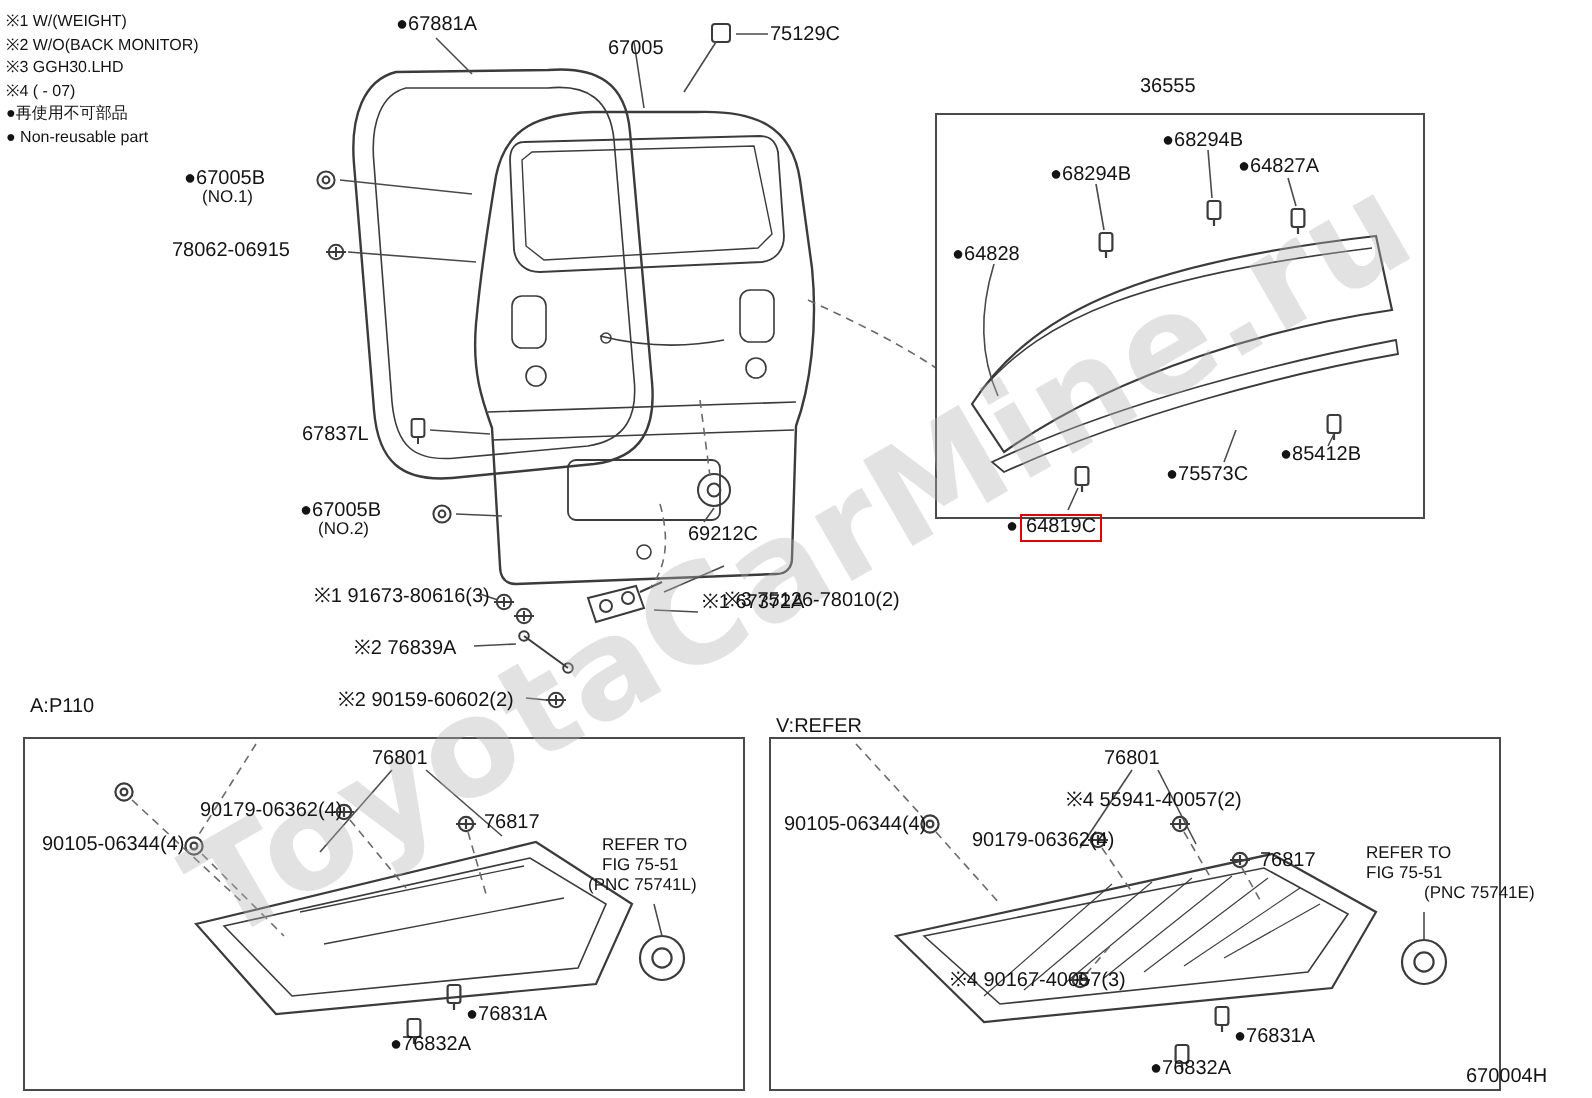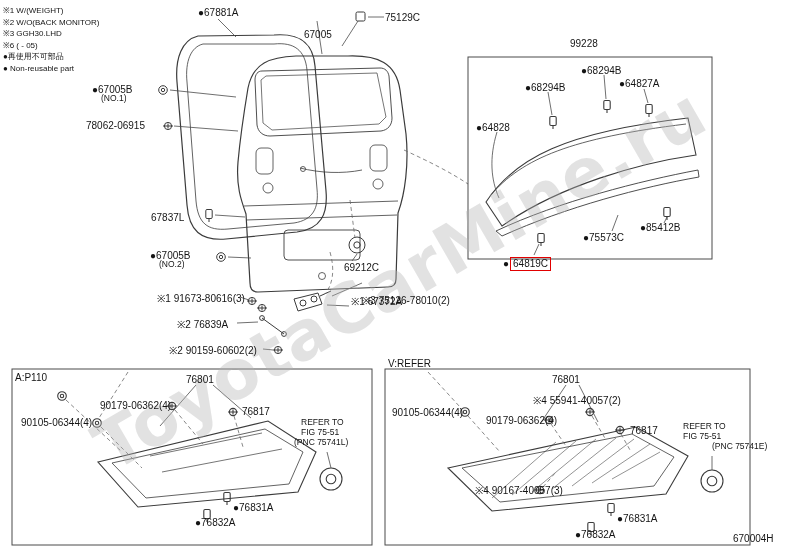--- a/index.html
+++ b/index.html
@@ -195,55 +195,55 @@
   </svg>
 
   <div class="watermark">ToyotaCarMine.ru</div>
 
   <div class="layer">
 
     <div class="legend" style="left:3px;top:5px">
       <div>※1 W/(WEIGHT)</div>
       <div>※2 W/O(BACK MONITOR)</div>
       <div>※3 GGH30.LHD</div>
-      <div>※6 ( - 05)</div>
+      <div>※4 ( - 07)</div>
     </div>
     <div class="legend" style="left:3px;top:51px">
       <div>●再使用不可部品</div>
       <div>● Non-reusable part</div>
     </div>
 
     <span class="lbl" style="left:198px;top:7px">●67881A</span>
-    <span class="lbl" style="left:304px;top:29px">67005</span>
+    <span class="lbl" style="left:304px;top:19px">67005</span>
     <span class="lbl" style="left:385px;top:12px">75129C</span>
     <span class="lbl" style="left:92px;top:84px">●67005B</span>
     <span class="lbl sm" style="left:101px;top:94px">(NO.1)</span>
     <span class="lbl" style="left:86px;top:120px">78062-06915</span>
     <span class="lbl" style="left:151px;top:212px">67837L</span>
     <span class="lbl" style="left:150px;top:250px">●67005B</span>
     <span class="lbl sm" style="left:159px;top:260px">(NO.2)</span>
     <span class="lbl" style="left:344px;top:262px">69212C</span>
     <span class="lbl" style="left:362px;top:295px">※3 75126-78010(2)</span>
     <span class="lbl" style="left:351px;top:296px">※1 67372A</span>
     <span class="lbl" style="left:157px;top:293px">※1 91673-80616(3)</span>
     <span class="lbl" style="left:177px;top:319px">※2 76839A</span>
     <span class="lbl" style="left:169px;top:345px">※2 90159-60602(2)</span>
 
-    <span class="lbl" style="left:570px;top:38px">99228</span>
+    <span class="lbl" style="left:570px;top:38px">36555</span>
     <span class="lbl" style="left:525px;top:82px">●68294B</span>
     <span class="lbl" style="left:581px;top:65px">●68294B</span>
     <span class="lbl" style="left:619px;top:78px">●64827A</span>
     <span class="lbl" style="left:476px;top:122px">●64828</span>
     <span class="lbl" style="left:583px;top:232px">●75573C</span>
     <span class="lbl" style="left:640px;top:222px">●85412B</span>
     <span class="lbl" style="left:503px;top:257px">
       <span>●</span><span class="hl" style="border-color: rgb(225, 0, 0);">64819C</span>
     </span>
 
-    <span class="lbl" style="left:15px;top:372px">A:P110</span>
+    <span class="lbl" style="left:15px;top:348px">A:P110</span>
     <span class="lbl" style="left:186px;top:374px">76801</span>
     <span class="lbl" style="left:100px;top:400px">90179-06362(4)</span>
     <span class="lbl" style="left:242px;top:406px">76817</span>
     <span class="lbl" style="left:21px;top:417px">90105-06344(4)</span>
     <span class="lbl sm" style="left:301px;top:418px">REFER TO</span>
     <span class="lbl sm" style="left:301px;top:428px">FIG 75-51</span>
     <span class="lbl sm" style="left:294px;top:438px">(PNC 75741L)</span>
     <span class="lbl" style="left:233px;top:502px">●76831A</span>
     <span class="lbl" style="left:195px;top:517px">●76832A</span>
 

